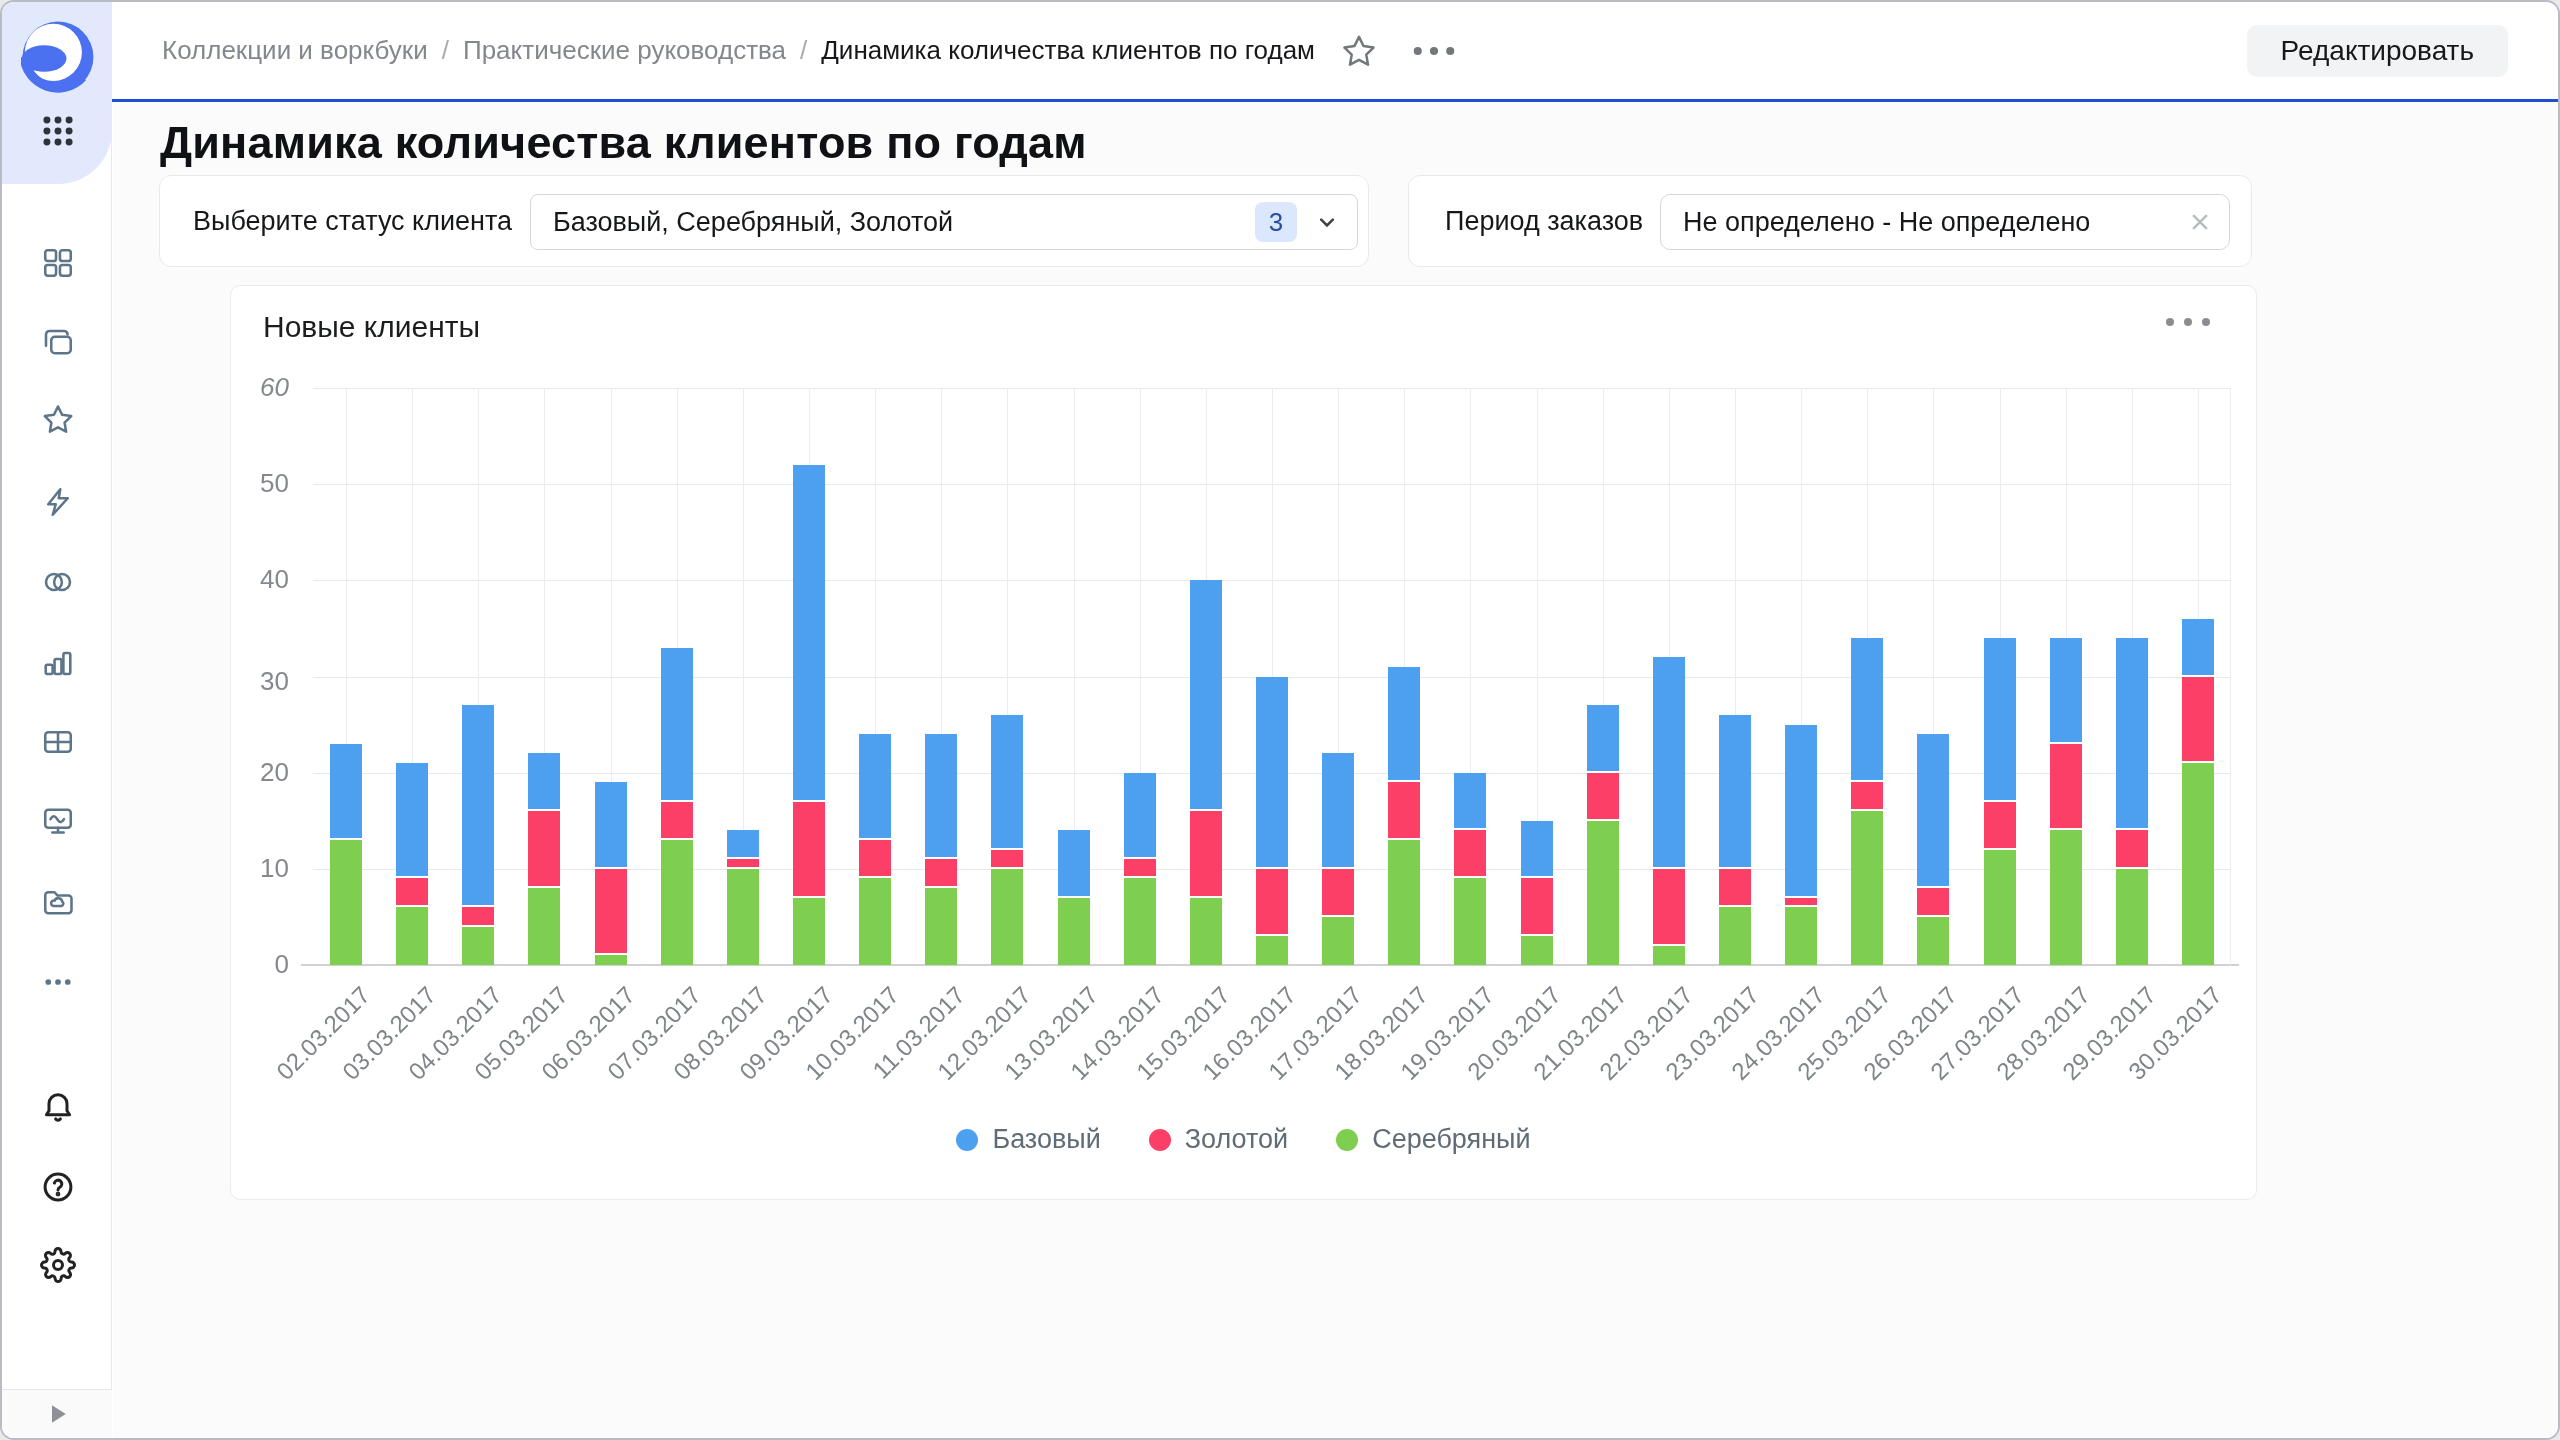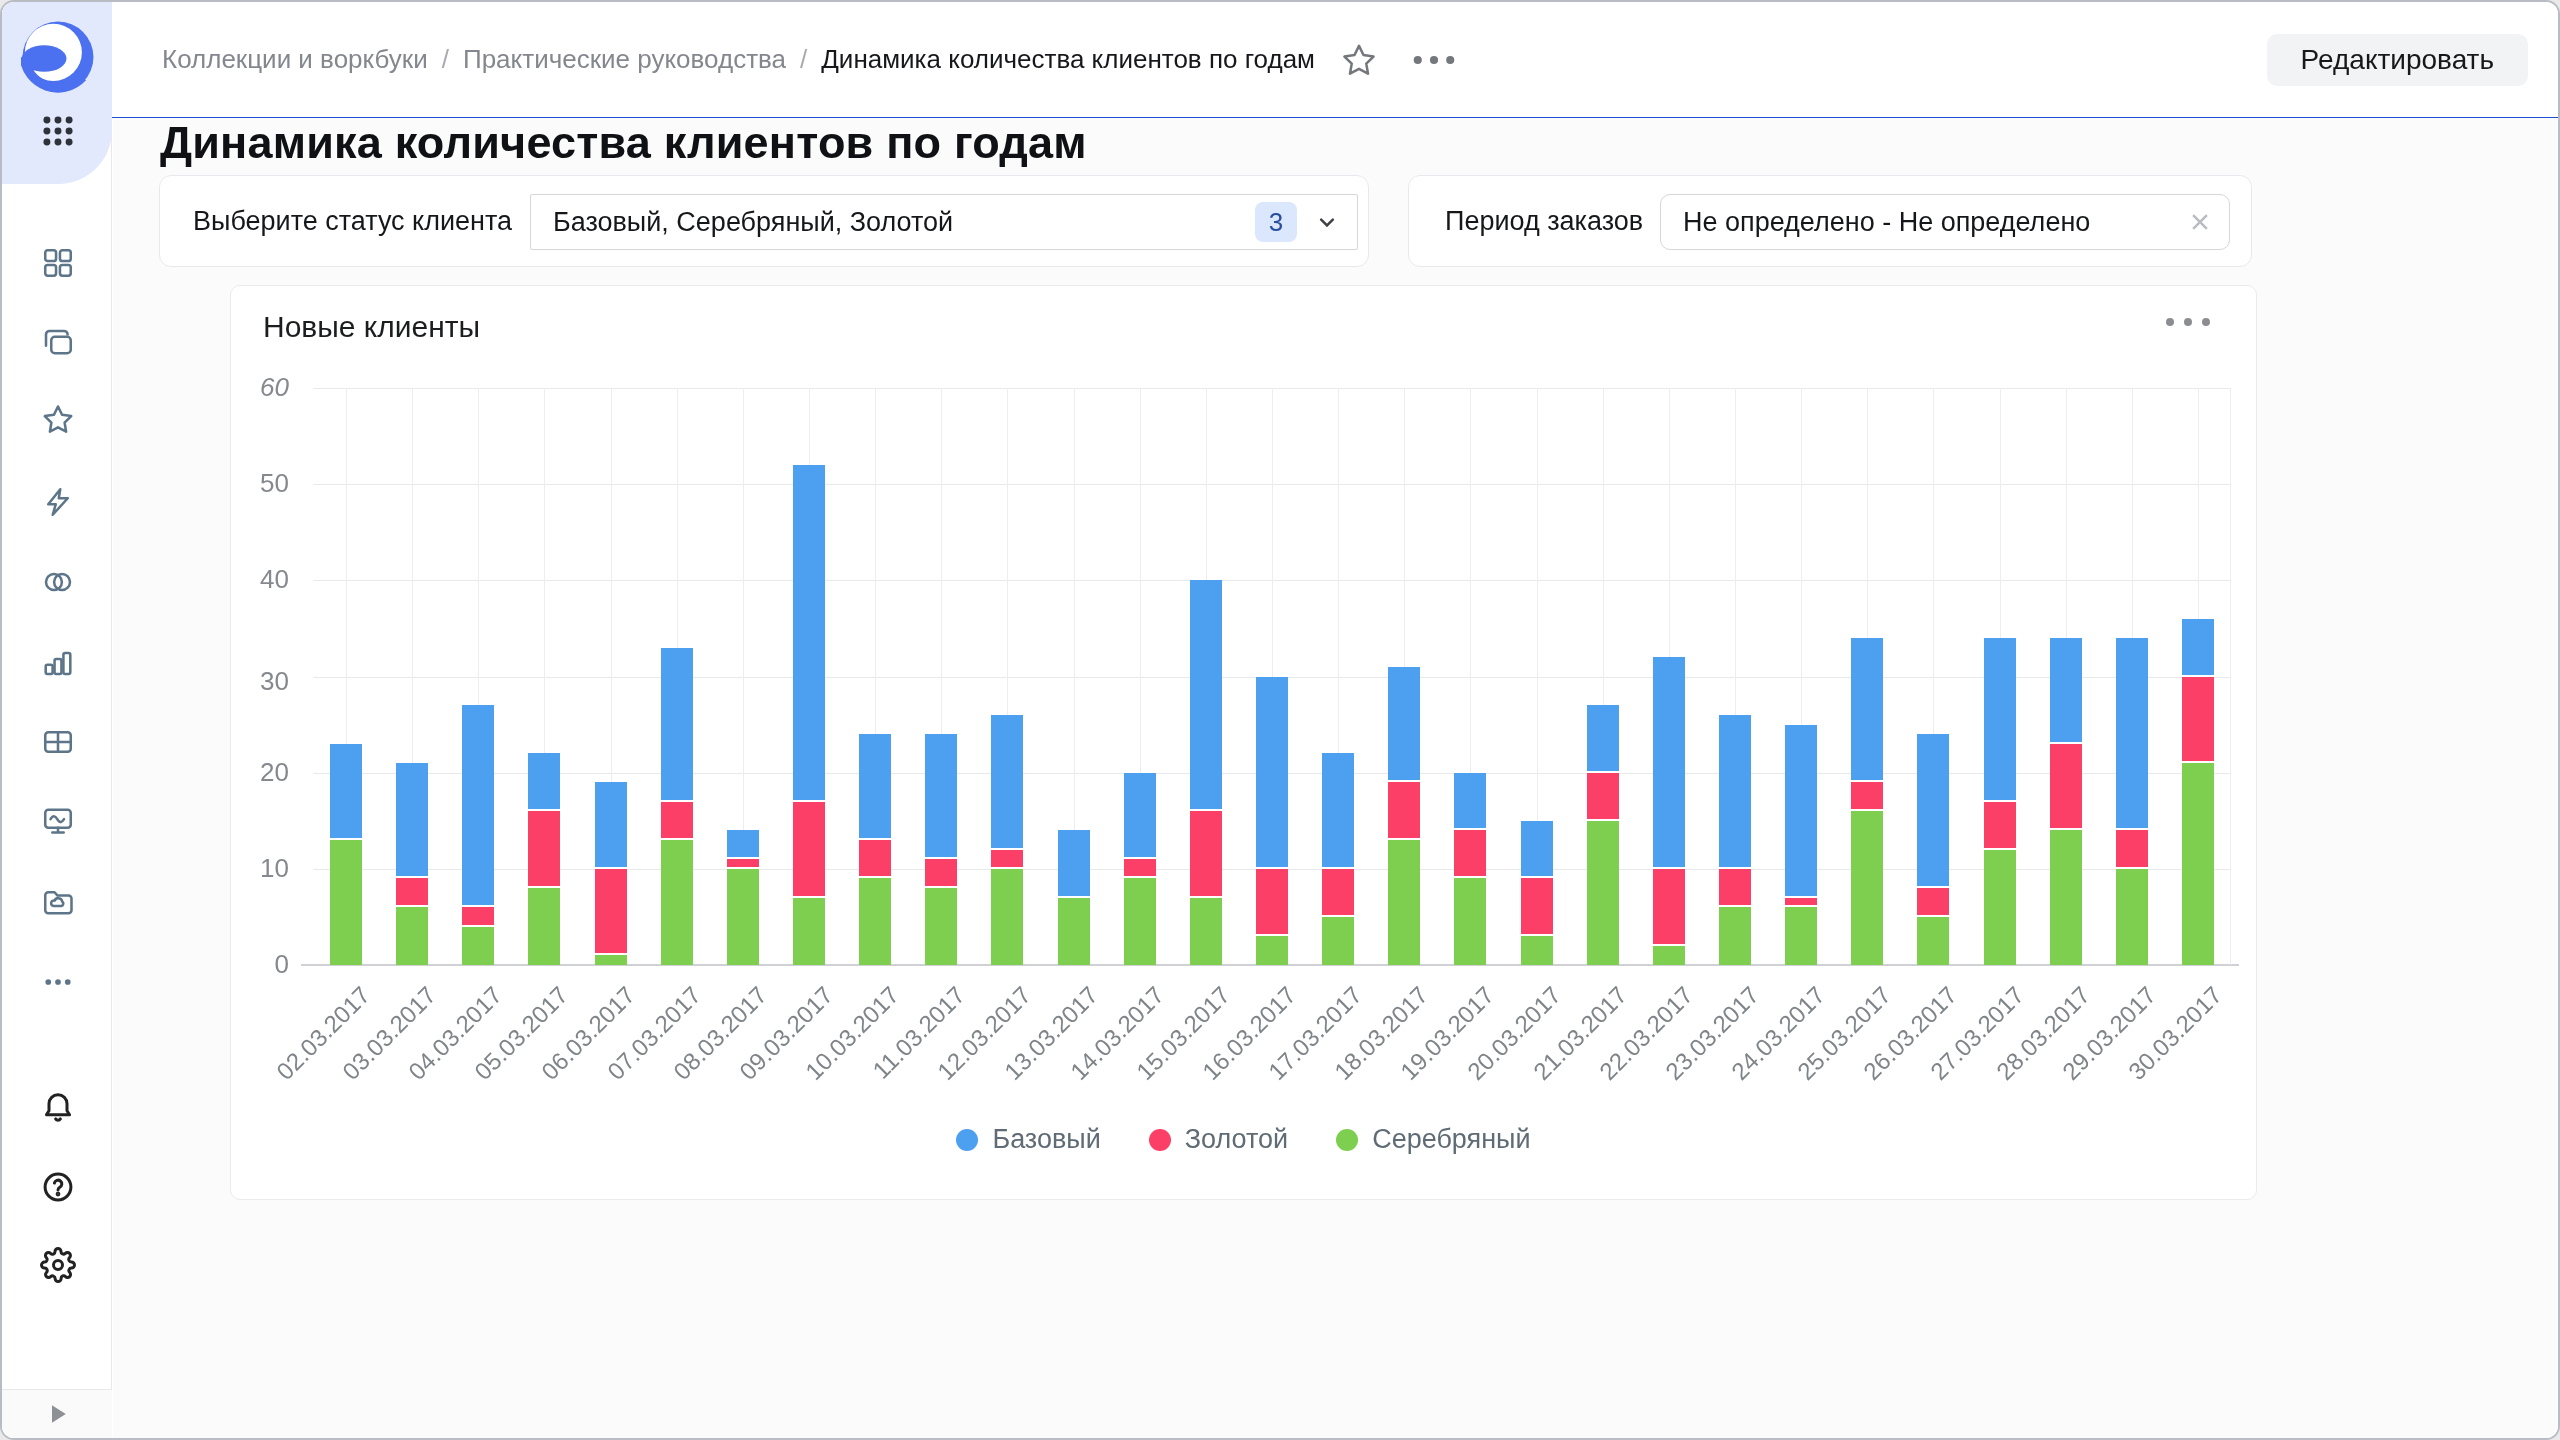--- a/index.html
+++ b/index.html
@@ -1,18 +1,18 @@
 <!DOCTYPE html>
 <html><head>
 <meta charset="utf-8">
 <style>
   html,body{margin:0;padding:0;background:#e9e9ea;font-family:"Liberation Sans",sans-serif;}
   .frame{position:relative;width:2560px;height:1440px;background:#fff;border:2px solid #b9bcc2;border-radius:14px;overflow:hidden;box-sizing:border-box;}
   
-  .topbar{position:absolute;left:110px;top:0;right:0;height:116px;background:#fff;border-bottom:1px solid #1d4ed8;display:flex;align-items:center;padding:0 30px 0 50px;box-sizing:border-box;z-index:5;}
+  .topbar{position:absolute;left:110px;top:0;right:0;height:100px;background:#fff;border-bottom:3px solid #1d4ed8;display:flex;align-items:center;padding:0 50px 0 50px;box-sizing:border-box;z-index:5;}
   .breadcrumb{display:flex;align-items:center;gap:14px;font-size:26px;white-space:nowrap;}
   .bc{color:#84878d;cursor:pointer;}
   .bc-sep{color:#a7aaaf;}
   .bc.current{color:#17181c;}
   .star-btn{margin-left:26px;display:flex;align-items:center;}
   .hdots{margin-left:34px;display:flex;align-items:center;}
   .top-spacer{flex:1;}
   .edit-btn{height:52px;padding:0 34px;border:none;border-radius:10px;background:#f2f3f5;font-size:28px;color:#17181a;font-family:"Liberation Sans",sans-serif;cursor:pointer;}
   
   .sidebar{position:absolute;left:0;top:0;width:110px;height:100%;background:#fff;border-right:1px solid #e6e8ea;box-sizing:border-box;z-index:6;}
@@ -27,21 +27,21 @@
   .expand-strip svg{margin-left:40px;}
   
   .content{position:absolute;left:111px;top:93px;right:0;bottom:0;background:#fbfbfc;}
   .page-title{position:absolute;left:47px;top:22px;font-size:45px;font-weight:700;color:#101114;margin:0;letter-spacing:0.2px;}
   .filter-card{position:absolute;top:80px;height:92px;background:#fff;border:1px solid #e8e9ec;border-radius:12px;box-sizing:border-box;display:flex;align-items:center;}
   .fc1{left:46px;width:1210px;}
   .fc2{left:1295px;width:844px;}
   .filter-label{font-size:27px;color:#15171a;white-space:nowrap;}
   .fc1 .filter-label{margin-left:33px;text-align:center;}
   .fc2 .filter-label{margin-left:36px;text-align:center;}
-  .select-box{position:absolute;left:370px;top:18px;width:828px;height:56px;border:1px solid #d4d6da;border-radius:2px;box-sizing:border-box;display:flex;align-items:center;background:#fff;cursor:pointer;}
+  .select-box{position:absolute;left:370px;top:18px;width:828px;height:56px;border:1px solid #d4d6da;border-radius:8px;box-sizing:border-box;display:flex;align-items:center;background:#fff;cursor:pointer;}
   .select-value{font-size:27px;color:#15171a;margin-left:22px;flex:1;white-space:nowrap;overflow:hidden;}
   .count-badge{min-width:42px;height:40px;border-radius:8px;background:#dbe7fd;color:#274f9e;font-size:26px;display:flex;align-items:center;justify-content:center;margin-right:16px;}
   .chev{margin-right:16px;display:flex;}
   .input-box{position:absolute;left:251px;top:18px;width:570px;height:56px;border:1px solid #d4d6da;border-radius:10px;box-sizing:border-box;display:flex;align-items:center;background:#fff;cursor:text;}
   .input-value{font-size:27px;color:#15171a;margin-left:22px;flex:1;white-space:nowrap;}
   .clear-x{margin-right:14px;display:flex;cursor:pointer;}
   
   .chart-card{position:absolute;left:117px;top:190px;width:2027px;height:915px;background:#fff;border:1px solid #eaebed;border-radius:10px;box-sizing:border-box;}
   .chart-title{position:absolute;left:32px;top:24px;font-size:30px;color:#1b1d1f;margin:0;font-weight:400;}
   .card-menu{position:absolute;right:40px;top:26px;display:flex;gap:10px;cursor:pointer;padding:6px;}

